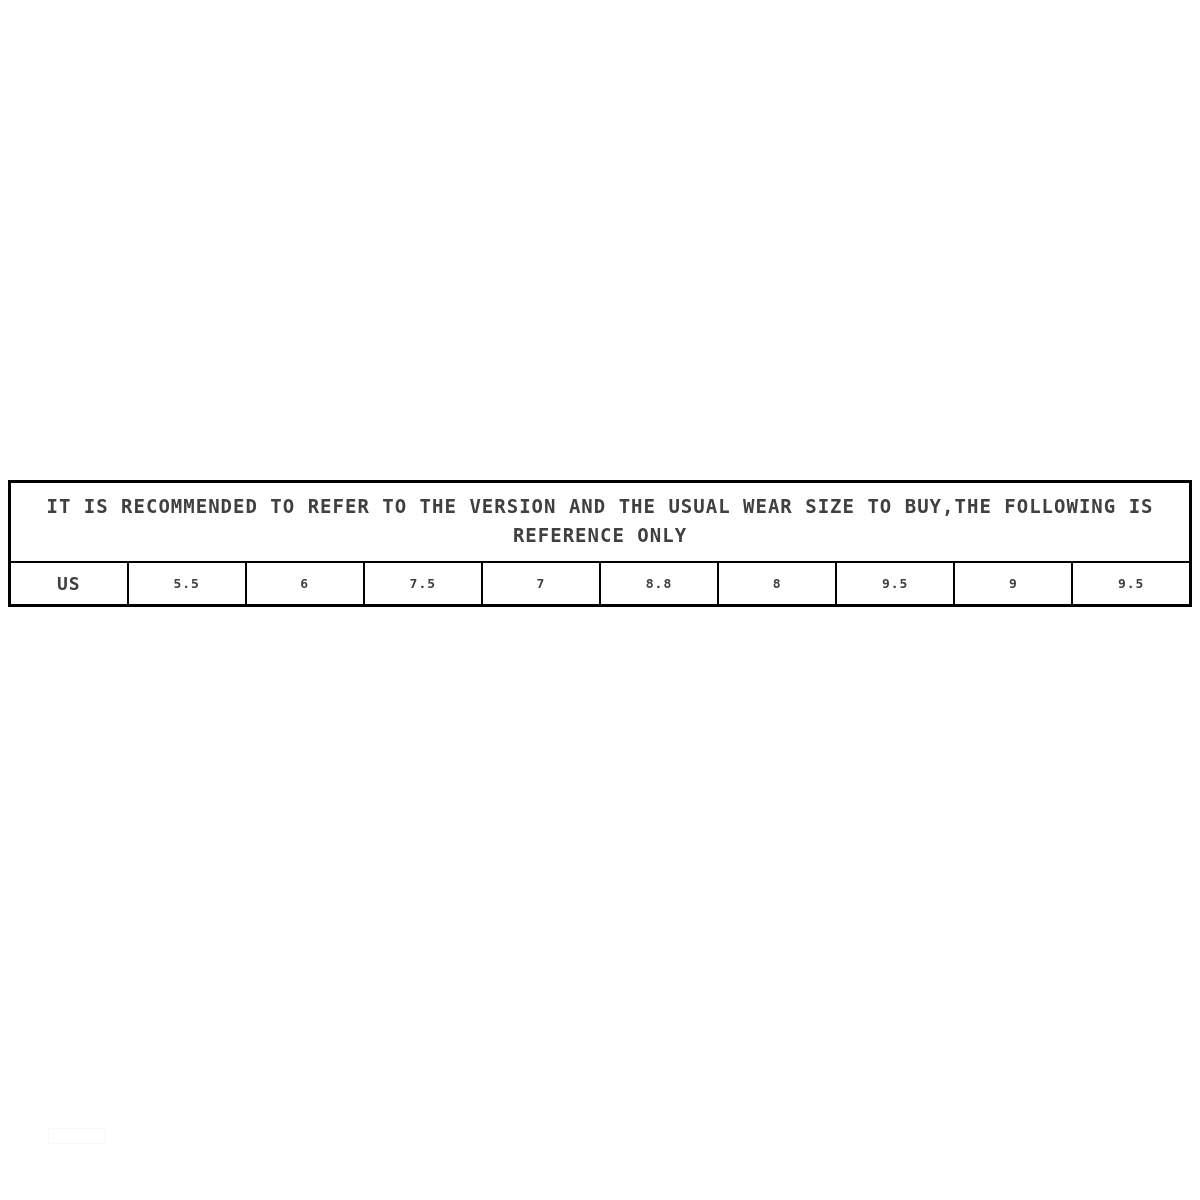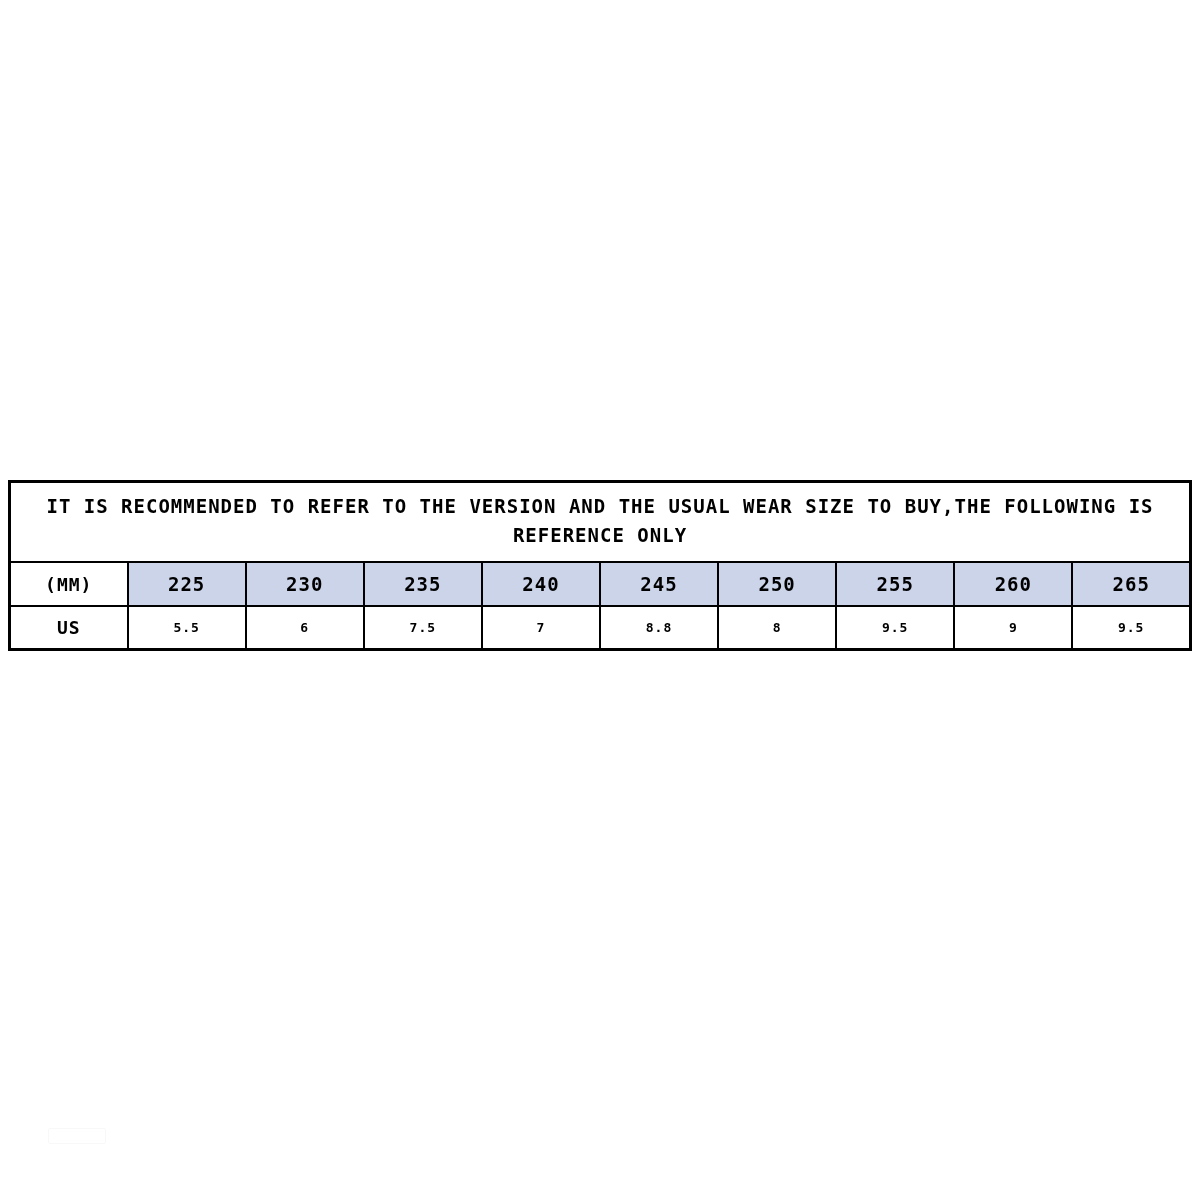--- a/index.html
+++ b/index.html
@@ -26,21 +26,21 @@
     width: 100%;
     border-collapse: collapse;
     table-layout: fixed;
     border: 3px solid #000000;
   }
 
   table.size-chart td {
     border: 2px solid #000000;
     text-align: center;
     vertical-align: middle;
-    color: #000000;
+    color: #404040;
     font-family: "DejaVu Sans Mono", monospace;
     font-weight: bold;
     letter-spacing: 1px;
   }
 
   td.notice {
     font-size: 19px;
     line-height: 29px;
     padding: 9px 12px 11px 12px;
     letter-spacing: 1.2px;
@@ -85,32 +85,20 @@
 </head>
 <body>
 
 <div class="chart-wrap">
   <table class="size-chart">
     <tbody>
       <tr>
         <td class="notice" colspan="10">IT IS RECOMMENDED TO REFER TO THE VERSION AND THE USUAL WEAR SIZE TO BUY,THE FOLLOWING IS REFERENCE ONLY</td>
       </tr>
       <tr>
-        <td class="row-header">(MM)</td>
-        <td class="head-cell">225</td>
-        <td class="head-cell">230</td>
-        <td class="head-cell">235</td>
-        <td class="head-cell">240</td>
-        <td class="head-cell">245</td>
-        <td class="head-cell">250</td>
-        <td class="head-cell">255</td>
-        <td class="head-cell">260</td>
-        <td class="head-cell">265</td>
-      </tr>
-      <tr>
         <td class="row-header">US</td>
         <td class="data-cell">5.5</td>
         <td class="data-cell">6</td>
         <td class="data-cell">7.5</td>
         <td class="data-cell">7</td>
         <td class="data-cell">8.8</td>
         <td class="data-cell">8</td>
         <td class="data-cell">9.5</td>
         <td class="data-cell">9</td>
         <td class="data-cell">9.5</td>

